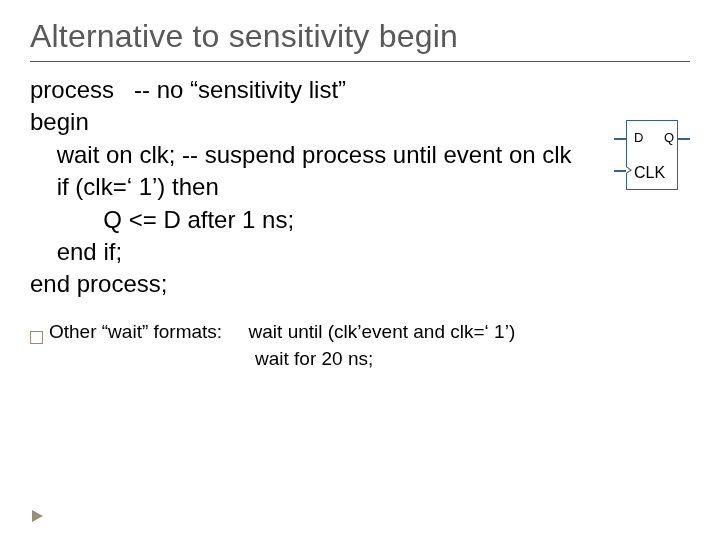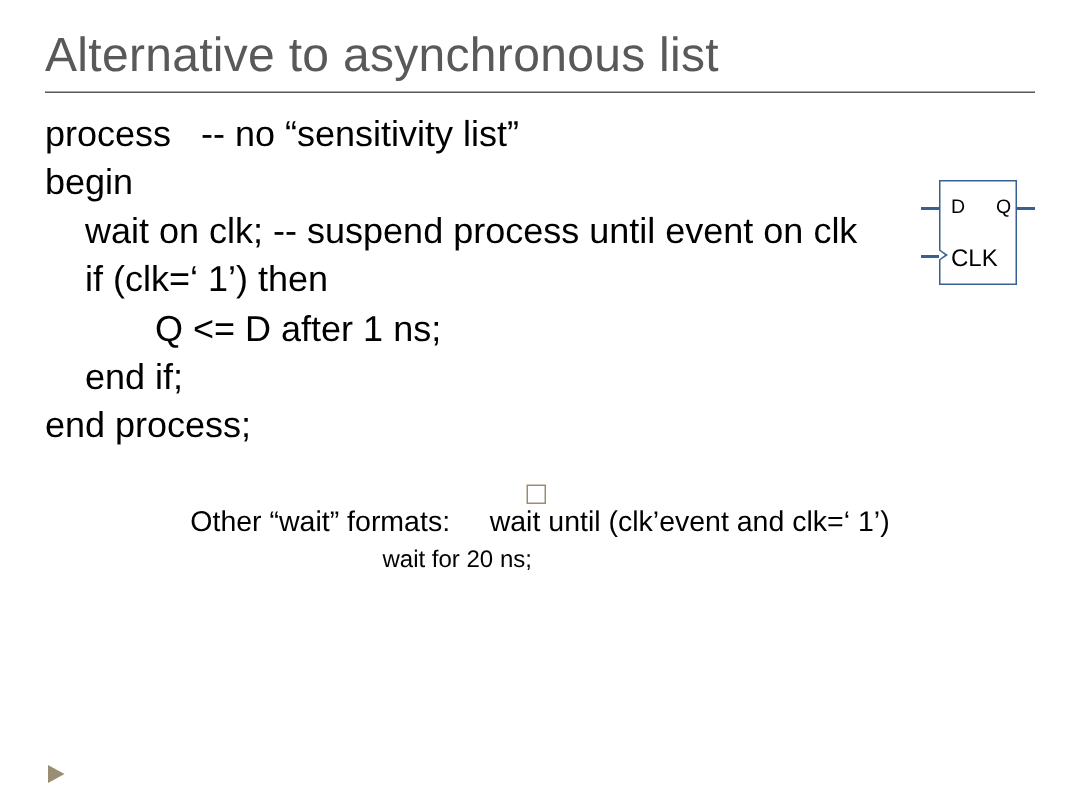--- a/index.html
+++ b/index.html
@@ -38,39 +38,38 @@
     white-space: pre;
     margin-bottom: 18px;
   }
   .bullets {
     font-size: 19px;
     color: #000;
     line-height: 1.35;
   }
   .bullet-row {
     display: flex;
-    align-items: center;
+    align-items: flex-end;
     margin-bottom: 2px;
-    flex-direction: column;
   }
   .bullet-box {
     display: inline-block;
     width: 11px;
     height: 11px;
     border: 1.5px solid #9b8d72;
     margin-right: 6px;
     margin-top: 4px;
     flex-shrink: 0;
   }
   .bullet-text {
     flex: 1;
   }
   .wait-indent {
     margin-left: 225px;
-    font-size: 16px;
+    font-size: 19px;
     line-height: 1.35;
   }
   .ff-diagram {
     position: absolute;
     top: 120px;
     right: 30px;
     width: 76px;
     height: 70px;
   }
   .ff-box {
@@ -129,21 +128,21 @@
     border-top: 6px solid transparent;
     border-bottom: 6px solid transparent;
     border-left: 11px solid #9b8d72;
   }
 </style>
 </head>
 <body>
 
 <div class="slide">
 
-  <div class="title">Alternative to asynchronous list</div>
+  <div class="title">Alternative to sensitivity begin</div>
   <hr class="title-rule">
 
   <div class="code-block"><span>process   -- no “sensitivity list”</span>
 <span>begin</span>
 <span>    wait on clk; -- suspend process until event on clk</span>
 <span>    if (clk=‘ 1’) then</span>
 <span>           Q &lt;= D after 1 ns;</span>
 <span>    end if;</span>
 <span>end process;</span></div>
 

